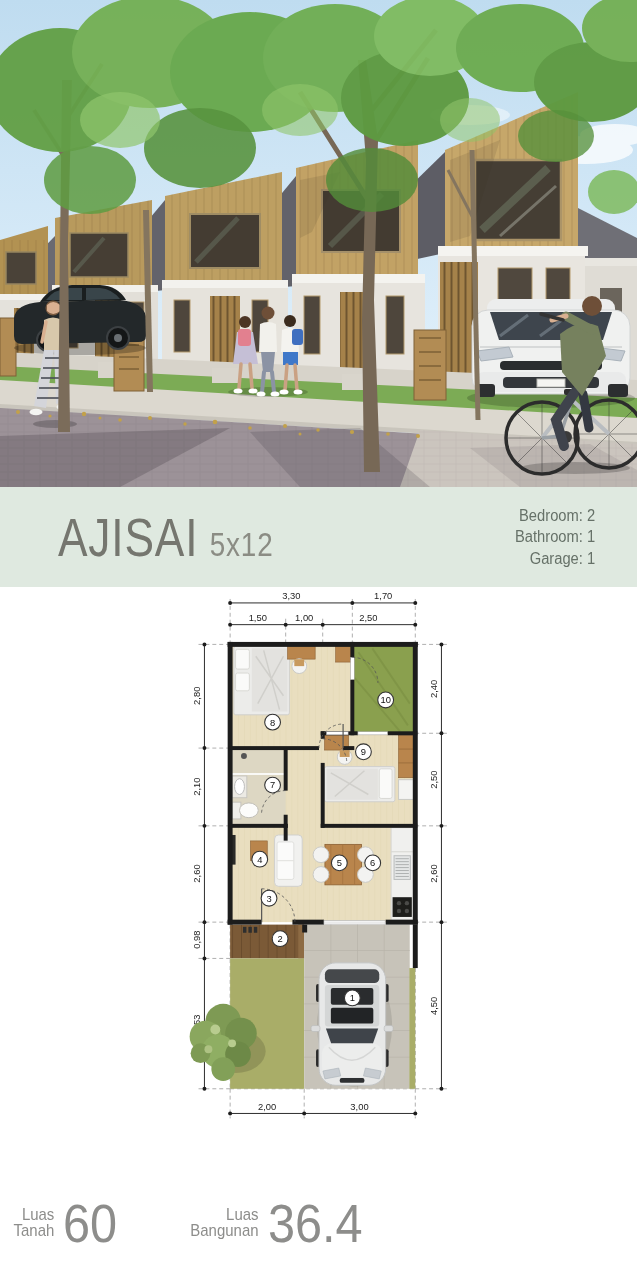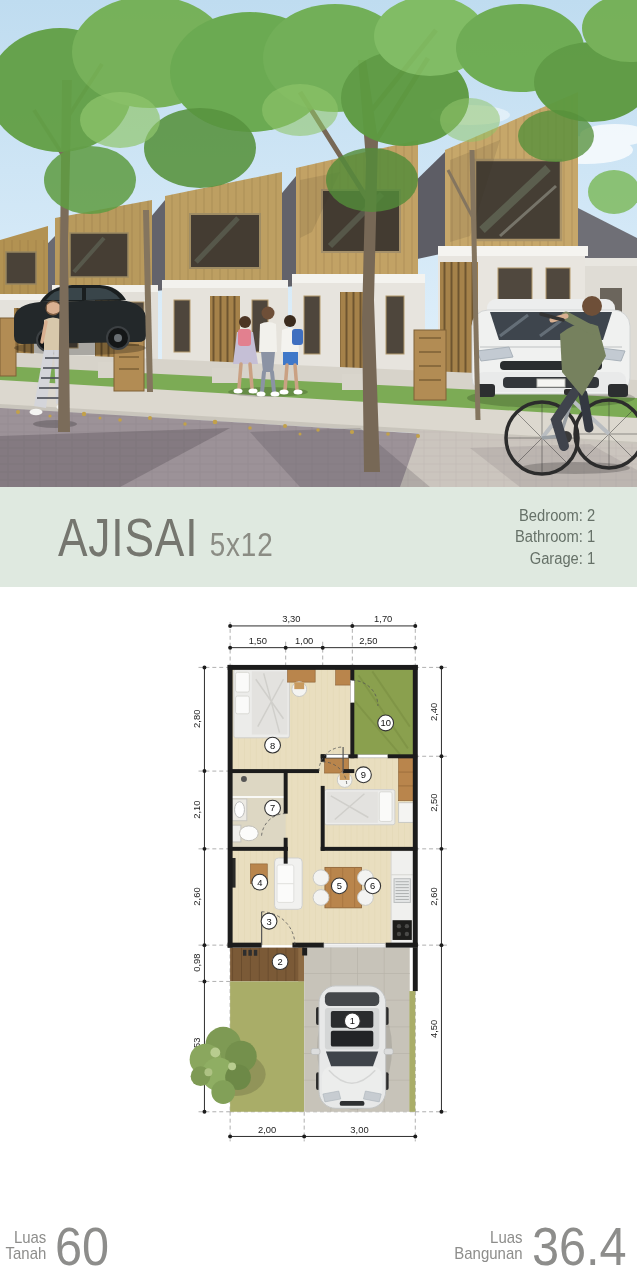--- a/index.html
+++ b/index.html
@@ -11,27 +11,27 @@
   .photo-section svg{display:block;}
 
   
   .banner{width:637px;height:100px;background:#dfe9e0;display:flex;align-items:center;justify-content:space-between;}
   .banner-title-wrap{margin-left:58px;white-space:nowrap;display:flex;align-items:baseline;transform:scaleX(.82);transform-origin:left center;}
   .banner-title{font-size:54px;color:#75766f;font-weight:400;letter-spacing:1px;line-height:1;}
   .banner-size{font-size:34px;color:#8b8c84;margin-left:14px;letter-spacing:1px;line-height:1;}
   .banner-specs{margin-right:42px;text-align:right;color:#667168;font-size:16px;line-height:1.35;transform:scaleX(.92);transform-origin:right center;}
 
   
-  .plan-section{width:637px;padding-top:23px;display:flex;justify-content:center;background:#fff;}
+  .plan-section{width:637px;padding-top:0;display:flex;justify-content:center;background:#fff;}
   .plan-section svg{display:block;}
   .dim{font-size:9.5px;fill:#1d1d1d;}
   .marker-txt{font-size:9.5px;fill:#111;}
 
   
-  .areas-section{margin-top:36px;display:flex;justify-content:space-between;align-items:center;gap:58px;}
+  .areas-section{margin-top:36px;display:flex;justify-content:flex-start;align-items:center;gap:58px;margin-left:8px;}
   .area-group{display:flex;align-items:center;}
   .area-label{text-align:right;color:#8d8d8b;font-size:17px;line-height:.95;margin-right:9px;transform:scaleX(.88);transform-origin:right center;}
   .area-value{color:#8d8d8b;font-size:54px;line-height:1;letter-spacing:0px;transform:scaleX(.9);transform-origin:left center;}
 </style>
 </head>
 <body>
 
 <div class="sheet">
 
   <div class="photo-section">

